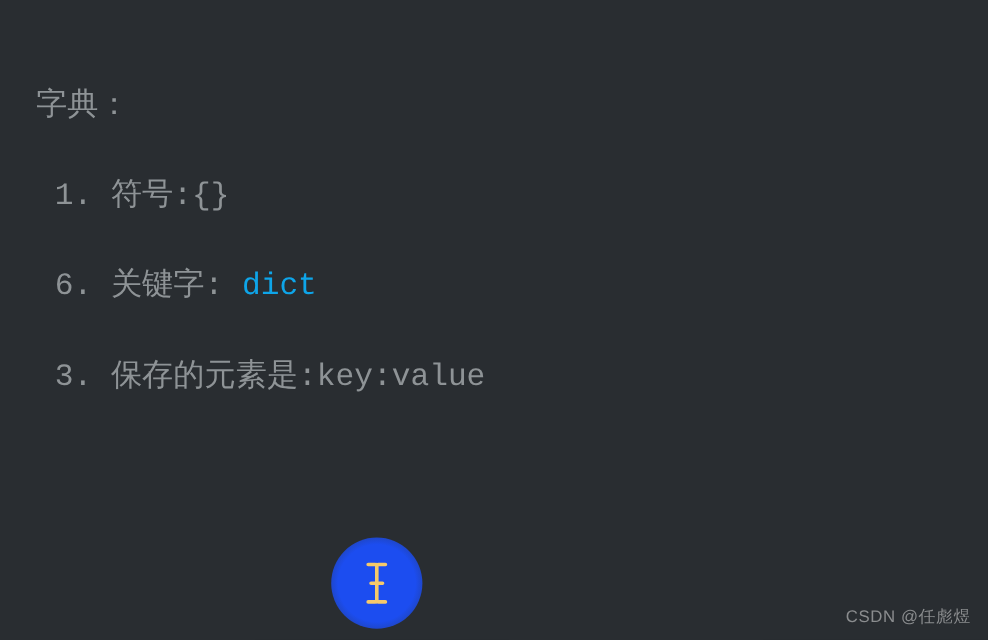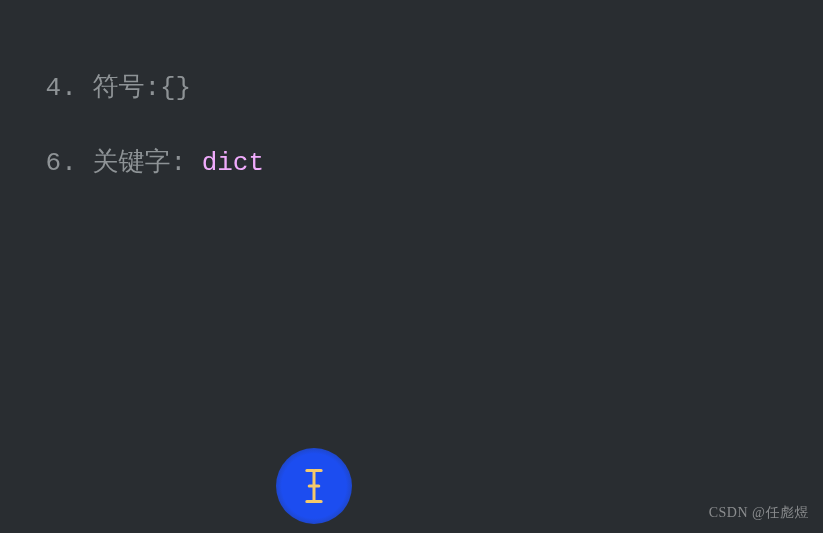--- a/index.html
+++ b/index.html
@@ -12,52 +12,54 @@
       font-size: 26px;
       line-height: 1.45;
       overflow: hidden;
       position: relative;
     }
     .editor {
       padding: 32px 0 0 30px;
       white-space: pre;
     }
     .line { display: block; min-height: 1.45em; }
-    .hl-light { color: #f0abfc; text-align: center; }
+    .hl-light { color: #0ea5e9; text-align: center; }
     .blue-ring {
       position: absolute;
       width: 76px;
       height: 76px;
       left: 276px;
       top: 448px;
       background: radial-gradient(circle, #1c4df0 0%, #1c4df0 60%, rgba(28,77,240,0.3) 100%);
       border-radius: 50%;
       z-index: 5;
       display: flex;
       align-items: center;
       justify-content: center;
     }
     .ibeam-svg { width: 28px; height: 36px; }
     .watermark {
       position: absolute;
       right: 14px;
       bottom: 10px;
       color: #8a8c8e;
       font-size: 14px;
-      font-family: Liberation Serif, serif;
+      font-family: Liberation Sans, sans-serif;
       letter-spacing: 0.5px;
       z-index: 3;
     }
   </style>
 </head>
 <body>
 
 <div class="editor">
-<span class="line"> 4. 符号:{}</span>
+<span class="line">字典：</span>
+<span class="line"> 1. 符号:{}</span>
 <span class="line"><span> 6. 关键字: </span><span class="hl-light">dict</span></span>
+<span class="line"> 3. 保存的元素是:key:value</span>
 <span class="line"></span>
 <span class="line"></span>
 
 
 
 
 
 </div>
 
 <div class="blue-ring">

